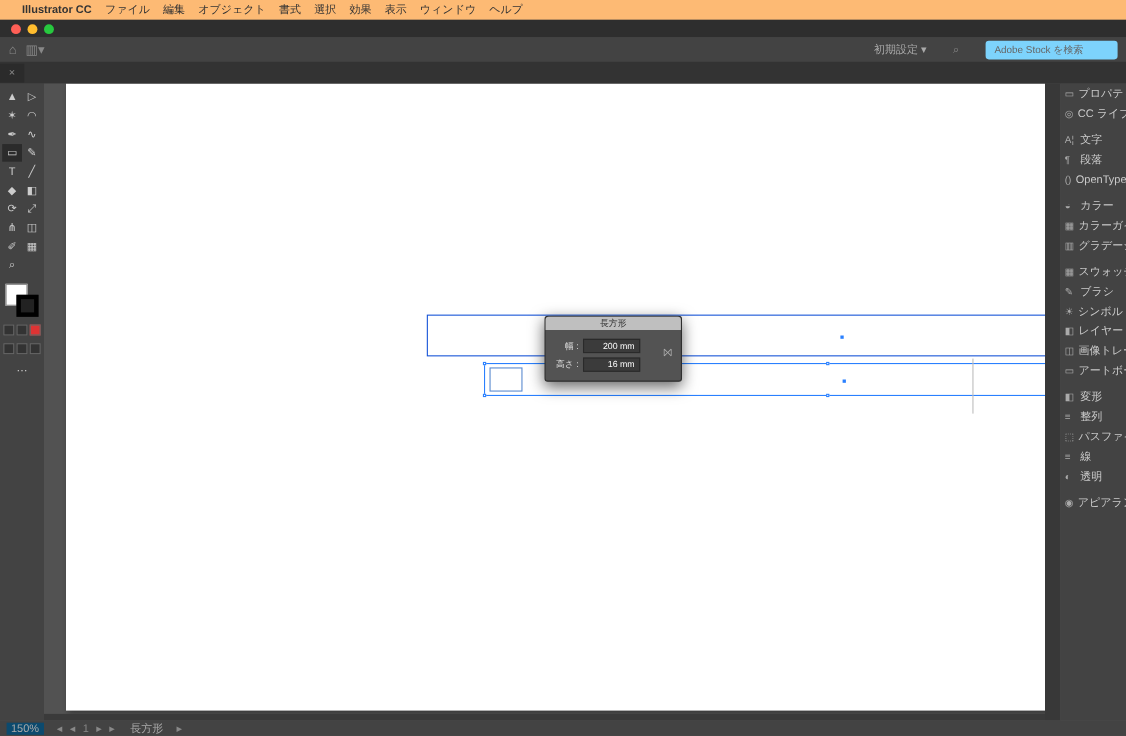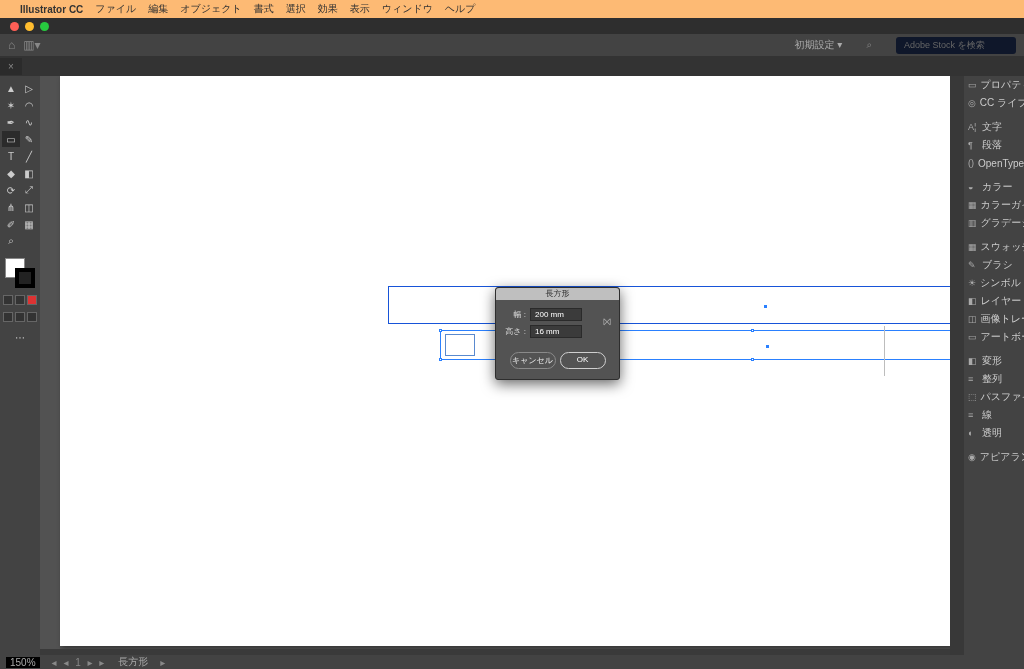--- a/index.html
+++ b/index.html
@@ -18,21 +18,21 @@
   .min-dot { background: #ffbd2e; }
   .max-dot { background: #27c93f; }
   .title-row { flex: 1; text-align: center; color: #ccc; font-size: 10px; }
 
   
   .app-bar { height: 22px; background: #434343; display: flex; align-items: center; padding: 0 8px; color: #ccc; }
   .app-bar .lefticons { display: flex; gap: 8px; align-items: center; }
   .app-bar .lefticons span { font-size: 12px; color: #888; }
   .app-bar .right { margin-left: auto; display: flex; align-items: center; gap: 24px; }
   .workspace-label { font-size: 10px; color: #aaa; }
-  .search-stock { background: #0f172a; border-radius: 3px; padding: 2px 8px; color: #666; width: 120px; font-size: 9px; }
+  .search-stock { background: #7dd3fc; border-radius: 3px; padding: 2px 8px; color: #666; width: 120px; font-size: 9px; }
 
   
   .tab-bar { height: 20px; background: #333; display: flex; align-items: center; color: #aaa; font-size: 9px; }
   .tab { background: #2b2b2b; padding: 3px 8px; display: flex; align-items: center; gap: 4px; }
   .tab .x { color: #888; }
 
   
   .main { position: absolute; top: 76px; left: 0; right: 0; bottom: 14px; display: flex; }
   .left-tools { width: 40px; background: #434343; display: flex; flex-direction: column; align-items: center; padding-top: 4px; gap: 1px; }
   .tool-pair { width: 36px; height: 16px; display: flex; }
@@ -61,29 +61,29 @@
   .panel-item { height: 18px; display: flex; align-items: center; gap: 4px; padding: 0 4px; color: #ccc; font-size: 8px; white-space: nowrap; overflow: hidden; }
   .panel-item .ic { width: 10px; color: #aaa; font-size: 9px; }
   .panel-sep { height: 6px; }
 
   
   .dialog { position: absolute; top: 287px; left: 495px; width: 125px; background: #535353; border-radius: 3px; box-shadow: 0 4px 14px rgba(0,0,0,.6); border: 1px solid #2e2e2e; }
   .dialog-title { background: #bfbfbf; height: 12px; text-align: center; color: #333; font-size: 8px; border-radius: 3px 3px 0 0; }
   .dialog-body { padding: 8px; display: flex; flex-direction: column; gap: 4px; }
   .field-row { display: flex; align-items: center; gap: 4px; }
   .field-row label { color: #ddd; font-size: 8px; width: 22px; text-align: right; }
-  .field-row .val { background: #3b3b3b; border: 1px solid #2a2a2a; color: #fff; font-size: 8px; padding: 1px 4px; width: 52px; }
+  .field-row .val { background: #3b3b3b; border: 1px solid #2a2a2a; color: #fff; font-size: 8px; padding: 1px 4px; width: 52px; text-align: right; }
   .link-toggle { position: absolute; right: 8px; top: 28px; color: #aaa; font-size: 10px; }
   .dialog-buttons { display: flex; gap: 4px; justify-content: center; padding: 6px 0 10px; }
   .dlg-btn { border: 1px solid #8a8a8a; background: transparent; color: #eee; font-size: 8px; padding: 2px 0; border-radius: 9px; width: 46px; text-align: center; }
   .dlg-btn.primary { border-color: #cfcfcf; color: #fff; }
 
   
   .status { position: absolute; bottom: 0; left: 0; right: 0; height: 14px; background: #434343; display: flex; align-items: center; color: #aaa; font-size: 8px; gap: 12px; padding: 0 6px; }
-  .status .field { background: #000000; padding: 0 4px; }
+  .status .field { background: #0c4a6e; padding: 0 4px; }
   .status .arrows { color: #888; letter-spacing: 2px; }
   .scrollbar-h { position: absolute; bottom: 14px; left: 40px; right: 74px; height: 6px; background: #3a3a3a; }
 </style>
 </head>
 <body>
 
 <div class="mac-menu">
   <span class="apple"></span>
   <span class="item app">Illustrator CC</span>
   <span class="item">ファイル</span>
@@ -290,24 +290,20 @@
     <div class="field-row">
       <label>幅 :</label>
       <div class="val">200 mm</div>
     </div>
     <div class="field-row">
       <label>高さ :</label>
       <div class="val">16 mm</div>
     </div>
     <span class="link-toggle">⨝</span>
   </div>
-  <div class="dialog-buttons">
-    <div class="dlg-btn">キャンセル</div>
-    <div class="dlg-btn primary">OK</div>
-  </div>
 </div>
 
 <div class="scrollbar-h"></div>
 
 <div class="status">
   <span class="field">150%</span>
   <span class="arrows">◂ ◂ <span>1</span> ▸ ▸</span>
   <span>長方形</span>
   <span class="arrows">▸</span>
 </div>

